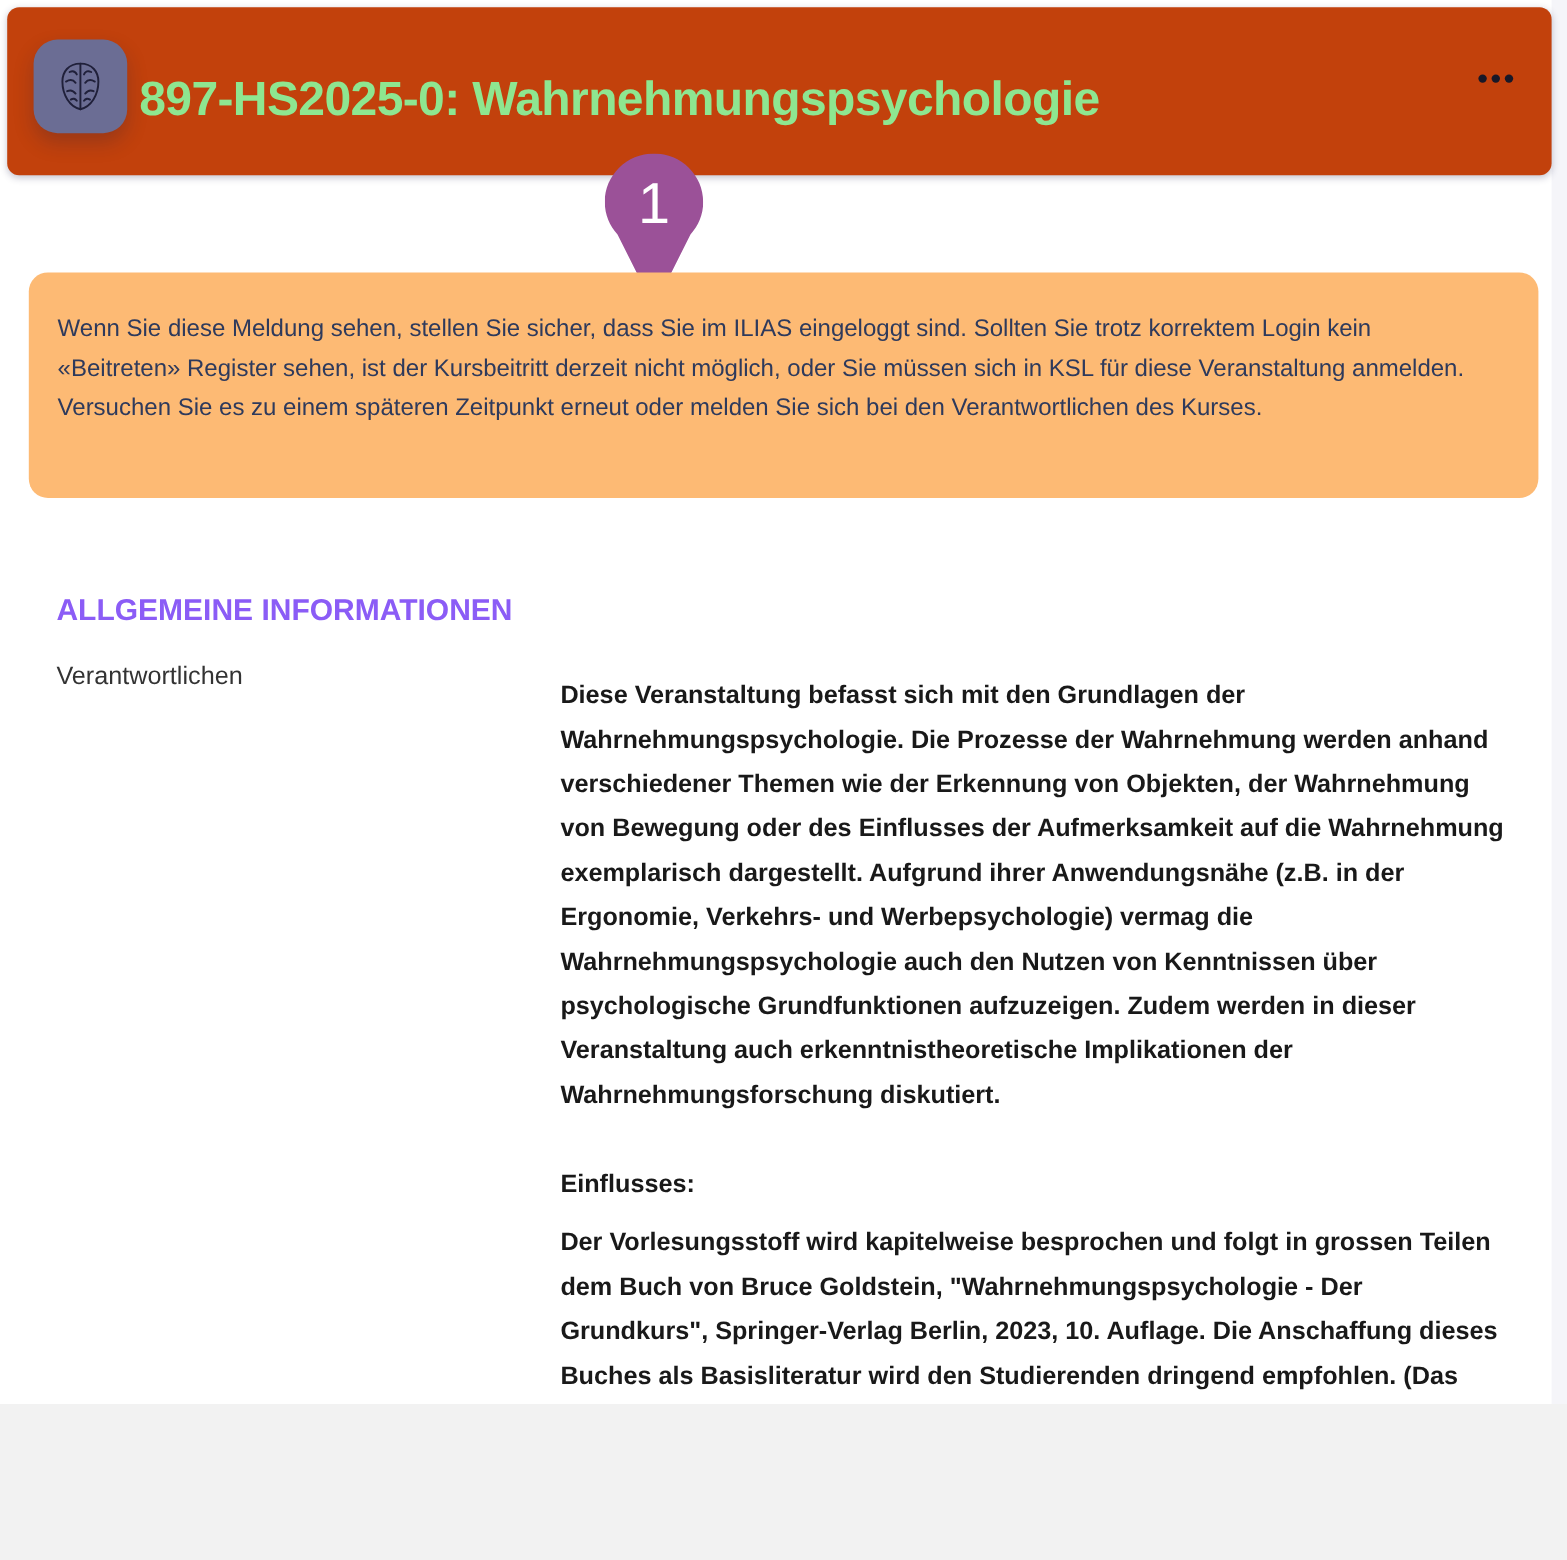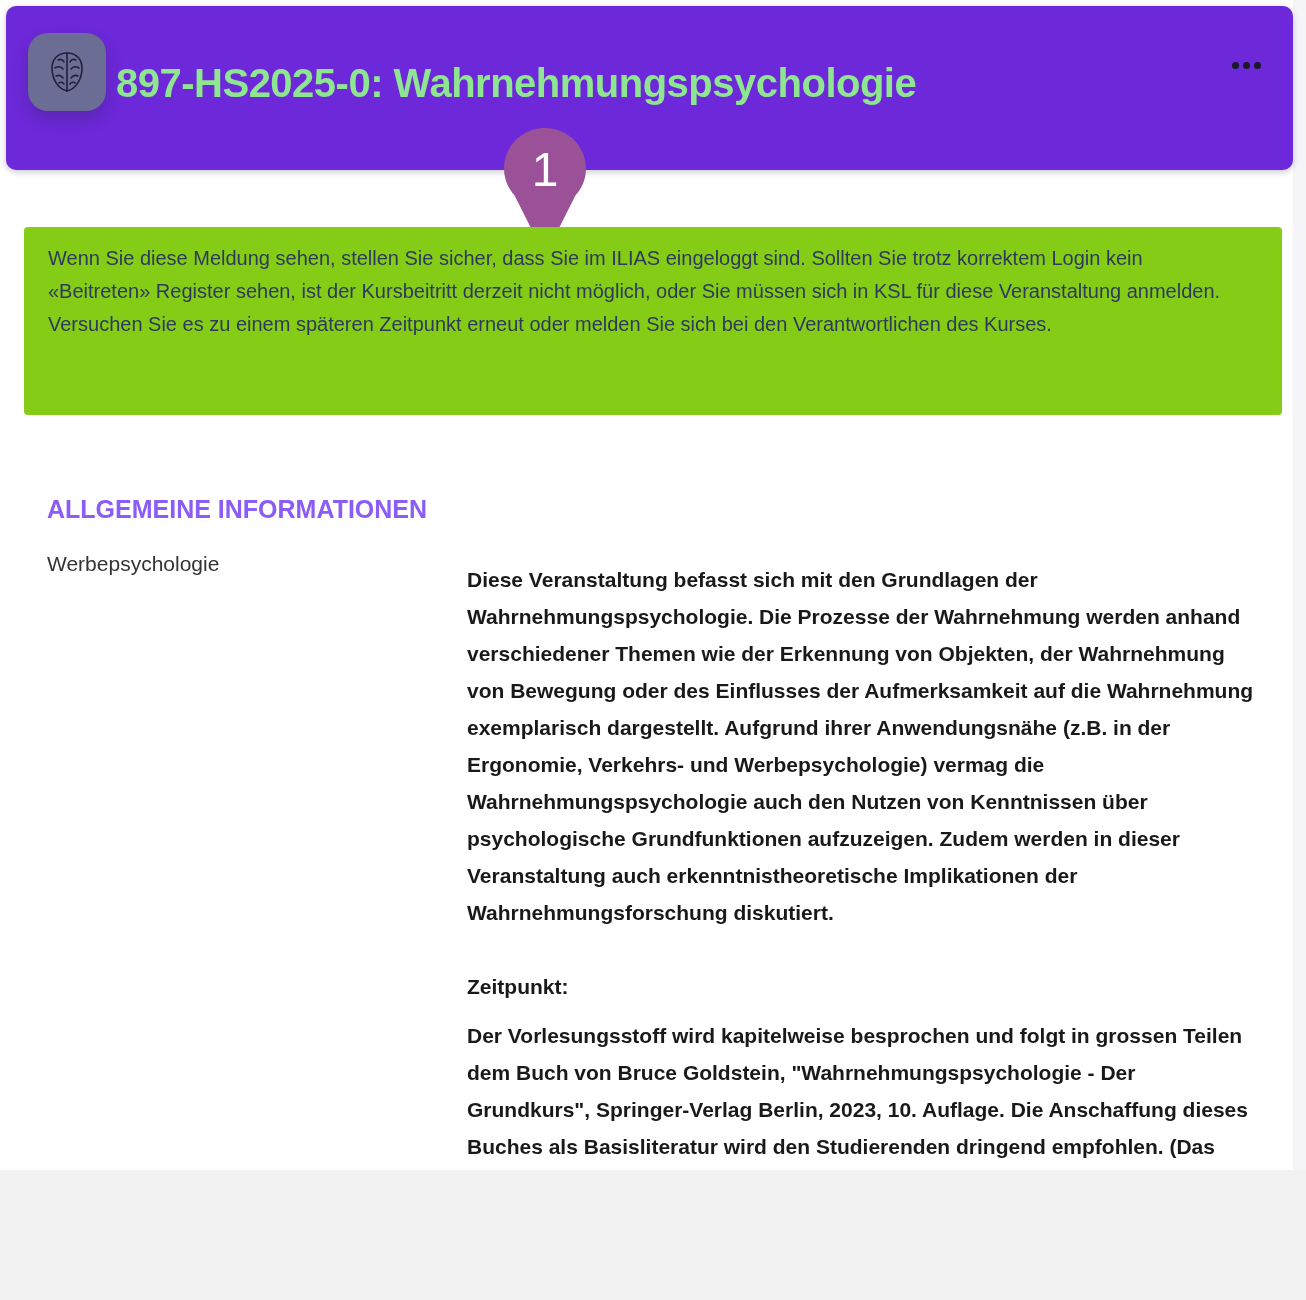--- a/index.html
+++ b/index.html
@@ -15,22 +15,22 @@
   
   .right-strip {
     position: absolute; top: 0; right: 0;
     width: 13px; height: 1170px;
     background: #f5f5f9;
   }
 
   
   .course-header {
     position: absolute; left: 6px; top: 6px;
-    width: 1287px; height: 164px;
-    background: #6d28d9;
+    width: 1287px; height: 140px;
+    background: #c2410c;
     border-radius: 10px;
     box-shadow: 0 2px 6px rgba(50,50,90,0.28);
   }
   .course-icon-tile {
     position: absolute; left: 22px; top: 27px;
     width: 78px; height: 78px;
     background: #6b6d94;
     border-radius: 20px;
     box-shadow: 0 8px 16px rgba(30,30,60,0.25);
     display: flex; align-items: center; justify-content: center;
@@ -57,23 +57,23 @@
     position: absolute; left: 504px; top: 128px;
     width: 82px; height: 128px;
     pointer-events: none;
   }
   .marker text { font-family: "Liberation Sans", sans-serif; }
 
   
   .notice {
     position: absolute; left: 24px; top: 227px;
     width: 1258px; min-height: 188px;
-    background: #84cc16;
-    border-radius: 4px;
-    padding: 15px 40px 25px 24px;
+    background: #fdba74;
+    border-radius: 16px;
+    padding: 31px 40px 25px 24px;
   }
   .notice p {
     font-size: 20px; line-height: 33px;
     color: #2e3a5c;
     hyphens: auto; -webkit-hyphens: auto;
   }
 
   
   .general-info {
     position: absolute; left: 47px; top: 494px;
@@ -139,24 +139,24 @@
     </svg>
   </div>
 
   <section class="notice">
     <p>Wenn Sie diese Meldung sehen, stellen Sie sicher, dass Sie im ILIAS eingeloggt sind. Sollten Sie trotz korrektem Login kein «Beitreten» Register sehen, ist der Kursbeitritt derzeit nicht möglich, oder Sie müssen sich in KSL für diese Veranstaltung anmelden. Versuchen Sie es zu einem späteren Zeitpunkt erneut oder melden Sie sich bei den Verantwortlichen des Kurses.</p>
   </section>
 
   <main class="general-info">
     <h2 class="section-heading">ALLGEMEINE INFORMATIONEN</h2>
     <div class="info-row">
-      <div class="info-label">Werbepsychologie</div>
+      <div class="info-label">Verantwortlichen</div>
       <div class="info-value">
         <p>Diese Veranstaltung befasst sich mit den Grundlagen der Wahrnehmungspsychologie. Die Prozesse der Wahrnehmung werden anhand verschiedener Themen wie der Erkennung von Objekten, der Wahrnehmung von Bewegung oder des Einflusses der Aufmerksamkeit auf die Wahrnehmung exemplarisch dargestellt. Aufgrund ihrer Anwendungsnähe (z.B. in der Ergonomie, Verkehrs- und Werbepsychologie) vermag die Wahrnehmungspsychologie auch den Nutzen von Kenntnissen über psychologische Grundfunktionen aufzuzeigen. Zudem werden in dieser Veranstaltung auch erkenntnistheoretische Implikationen der Wahrnehmungsforschung diskutiert.</p>
-        <p class="lit-head">Zeitpunkt:</p>
+        <p class="lit-head">Einflusses:</p>
         <p>Der Vorlesungsstoff wird kapitelweise besprochen und folgt in grossen Teilen dem Buch von Bruce Goldstein, "Wahrnehmungspsychologie - Der Grundkurs", Springer-Verlag Berlin, 2023, 10. Auflage. Die Anschaffung dieses Buches als Basisliteratur wird den Studierenden dringend empfohlen. (Das Buch kann z.B. in der Buchhandlung «LibRomania GmbH, Länggass-Strasse 12» bezogen werden, bei der Semester-Literatur erhalten die Studierenden einen Rabatt von 10% auf die empfohlenen Ladenpreise)</p>
       </div>
     </div>
   </main>
 
   <footer class="footer-gray"></footer>
 
 </div>
 
 </body></html>

